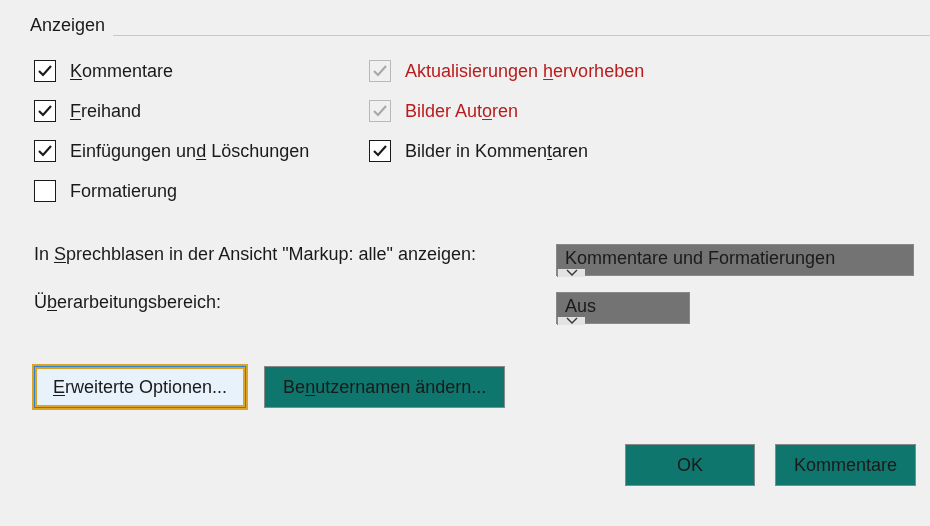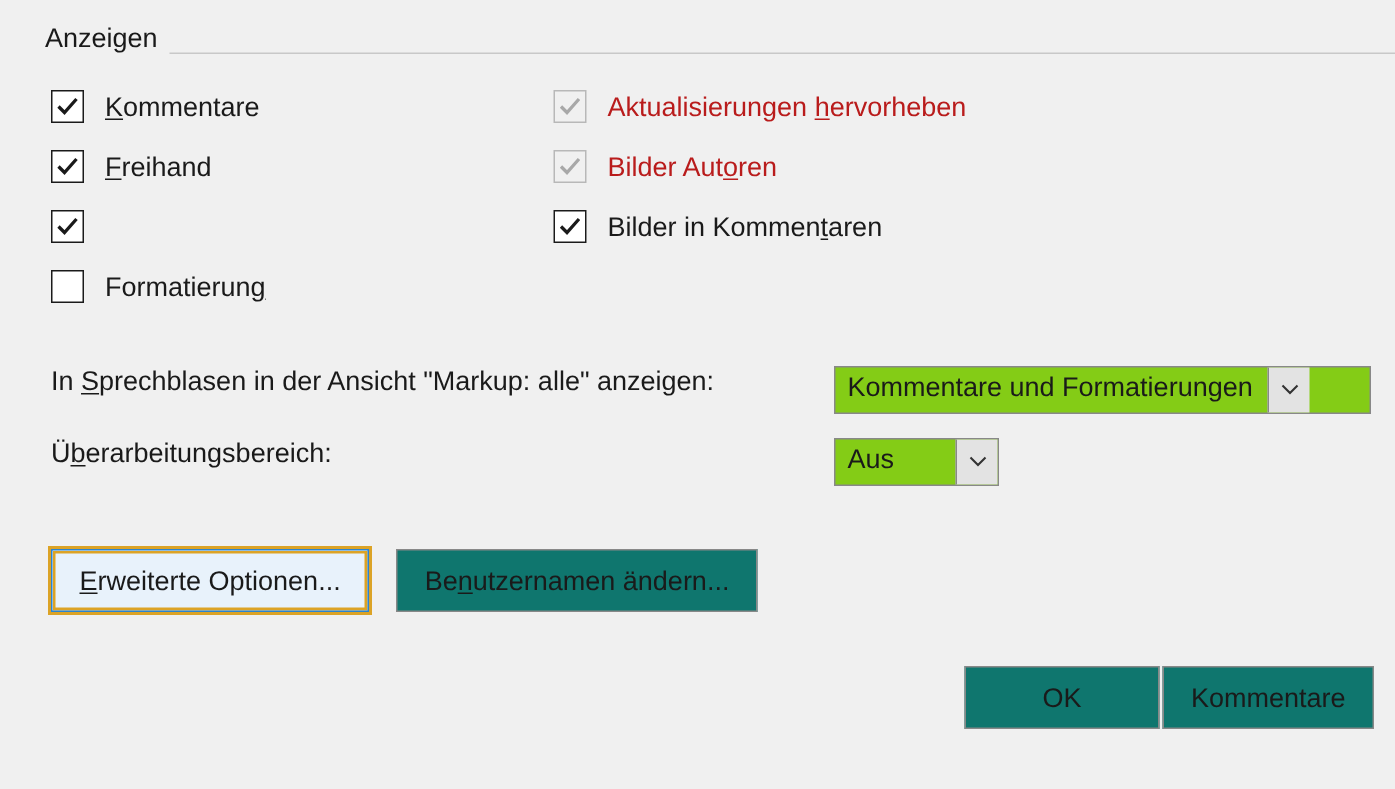--- a/index.html
+++ b/index.html
@@ -89,21 +89,22 @@
     margin-bottom: 16px;
   }
   .form-label {
     width: 522px;
   }
   .select {
     display: flex;
     align-items: stretch;
     height: 32px;
     border: 1px solid #888;
-    background: #84cc16;
+    background: #737373;
+    flex-direction: column;
   }
   .select-text {
     padding: 3px 10px 0 8px;
     white-space: nowrap;
   }
   .select-btn {
     width: 28px;
     border-left: 1px solid #888;
     background: #e3e3e3;
     display: flex;
@@ -132,21 +133,21 @@
     user-select: none;
   }
   .btn.focused {
     background: #e8f2fb;
     border: 1px solid #2a84d2;
     box-shadow: 0 0 0 2px #dca326 inset, 0 0 0 2px #dca326;
   }
   .footer {
     display: flex;
     justify-content: flex-end;
-    gap: 2px;
+    gap: 20px;
     padding: 36px 14px 0 0;
   }
   .footer .btn {
     min-width: 130px;
   }
 </style>
 </head>
 <body>
 
 <div class="panel">
@@ -193,20 +194,21 @@
         </span>
       <span><span>Bilder Aut</span><span class="underline">o</span><span>ren</span></span>
     </label>
 
     <label class="check">
       <span class="box">
           <svg viewBox="0 0 18 18">
             <path class="mark" d="M3 9 L7 13 L15 4"></path>
           </svg>
         </span>
+      <span><span>Einfügungen un</span><span class="underline">d</span><span> Löschungen</span></span>
     </label>
 
     <label class="check">
       <span class="box">
           <svg viewBox="0 0 18 18">
             <path class="mark" d="M3 9 L7 13 L15 4"></path>
           </svg>
         </span>
       <span><span>Bilder in Kommen</span><span class="underline">t</span><span>aren</span></span>
     </label>
@@ -228,21 +230,21 @@
         <span class="select-btn">
             <svg viewBox="0 0 12 8">
               <path d="M1 1 L6 6 L11 1" stroke="#333" stroke-width="1.4" fill="none"></path>
             </svg>
           </span>
       </div>
     </div>
 
     <div class="form-row">
       <span class="form-label"><span>Ü</span><span class="underline">b</span><span>erarbeitungsbereich:</span></span>
-      <div class="select" style="width:110px">
+      <div class="select" style="width:134px">
         <span class="select-text" style="flex:1">Aus</span>
         <span class="select-btn">
             <svg viewBox="0 0 12 8">
               <path d="M1 1 L6 6 L11 1" stroke="#333" stroke-width="1.4" fill="none"></path>
             </svg>
           </span>
       </div>
     </div>
 
   </div>

